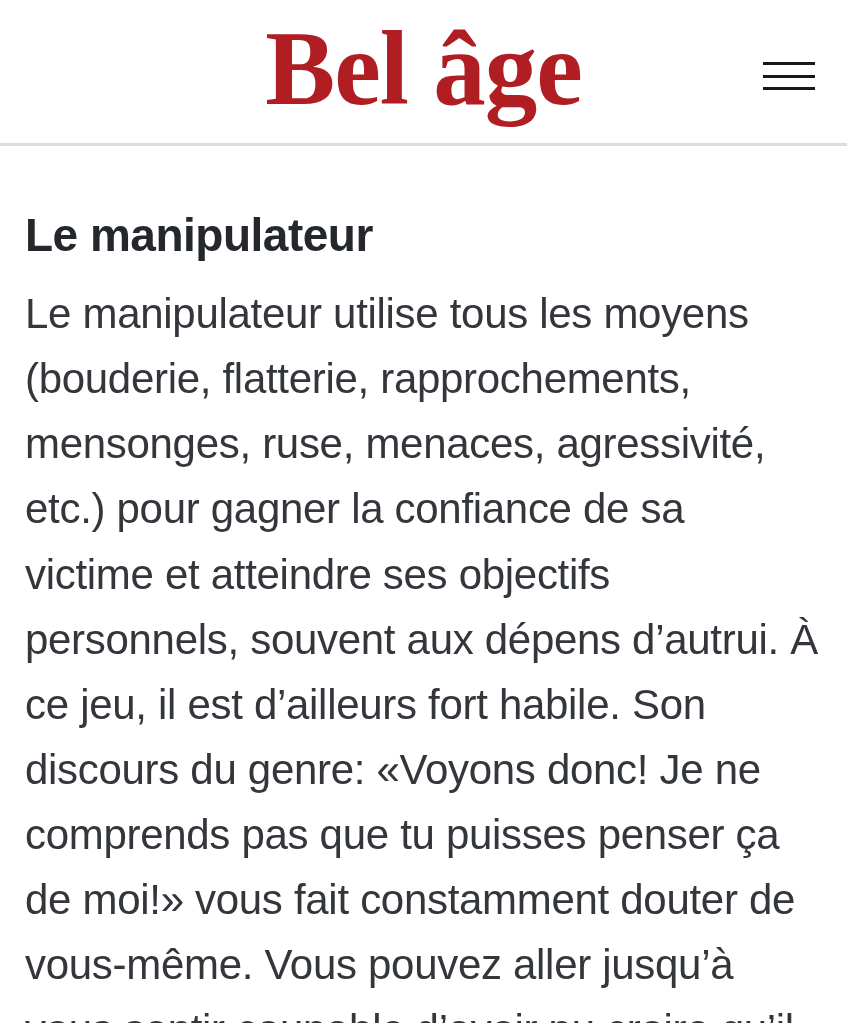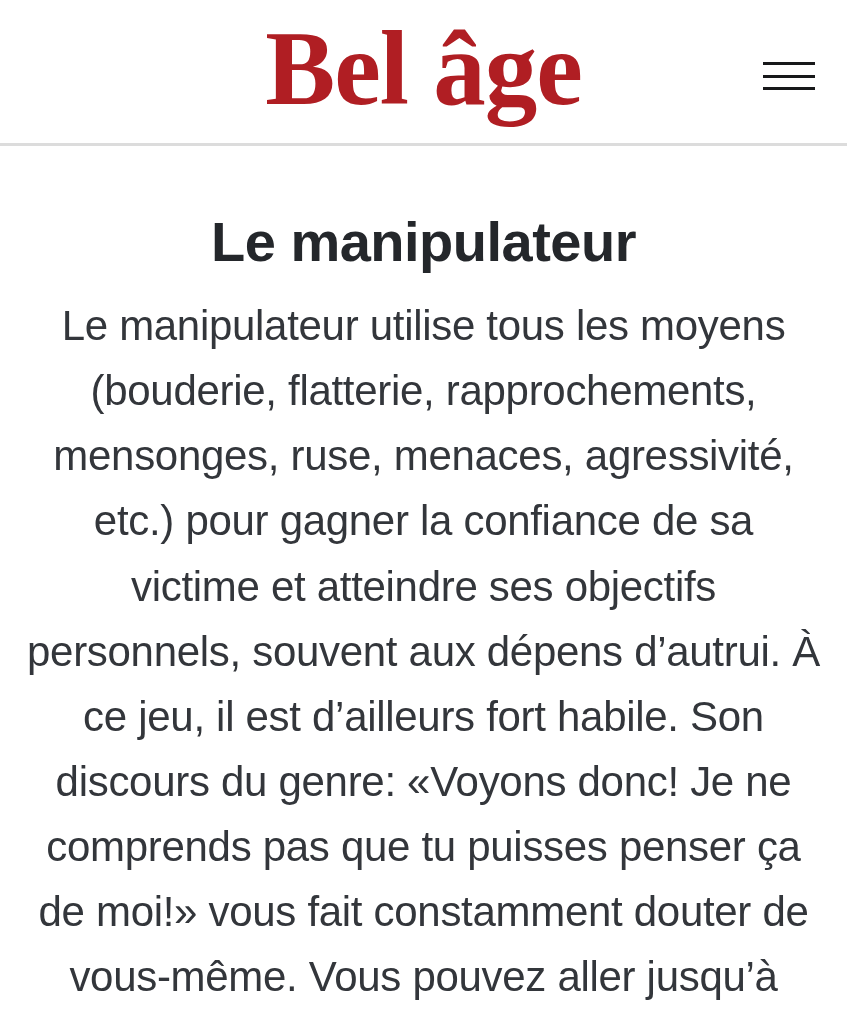--- a/index.html
+++ b/index.html
@@ -3,21 +3,21 @@
 <meta charset="utf-8">
 <style>
   :root {
     --logo-red: #b01e23;
     --heading-text: #24272b;
     --body-text: #33363b;
     --divider: #dcdcdc;
     --menu-lines: #17181a;
     --page-bg: #ffffff;
   }
-  * { margin: 0; padding: 0; box-sizing: border-box; text-align: center; }
+  * { margin: 0; padding: 0; box-sizing: border-box; }
   html, body {
     width: 847px;
     background: var(--page-bg);
     font-family: "Liberation Sans", sans-serif;
   }
   .page {
     width: 847px;
     height: 1023px;
     background: var(--page-bg);
     overflow: hidden;
@@ -64,21 +64,21 @@
     height: 3px;
     background: var(--menu-lines);
   }
   
   .article {
     padding: 0 25px;
   }
   .article-title {
     margin-top: 62px;
     margin-bottom: 18px;
-    font-size: 56px;
+    font-size: 46px;
     font-weight: 700;
     letter-spacing: -0.5px;
     color: var(--heading-text);
     line-height: 1.2;
   }
   .article-body {
     font-size: 42px;
     line-height: 1.55;
     letter-spacing: -0.3px;
     color: var(--body-text);

